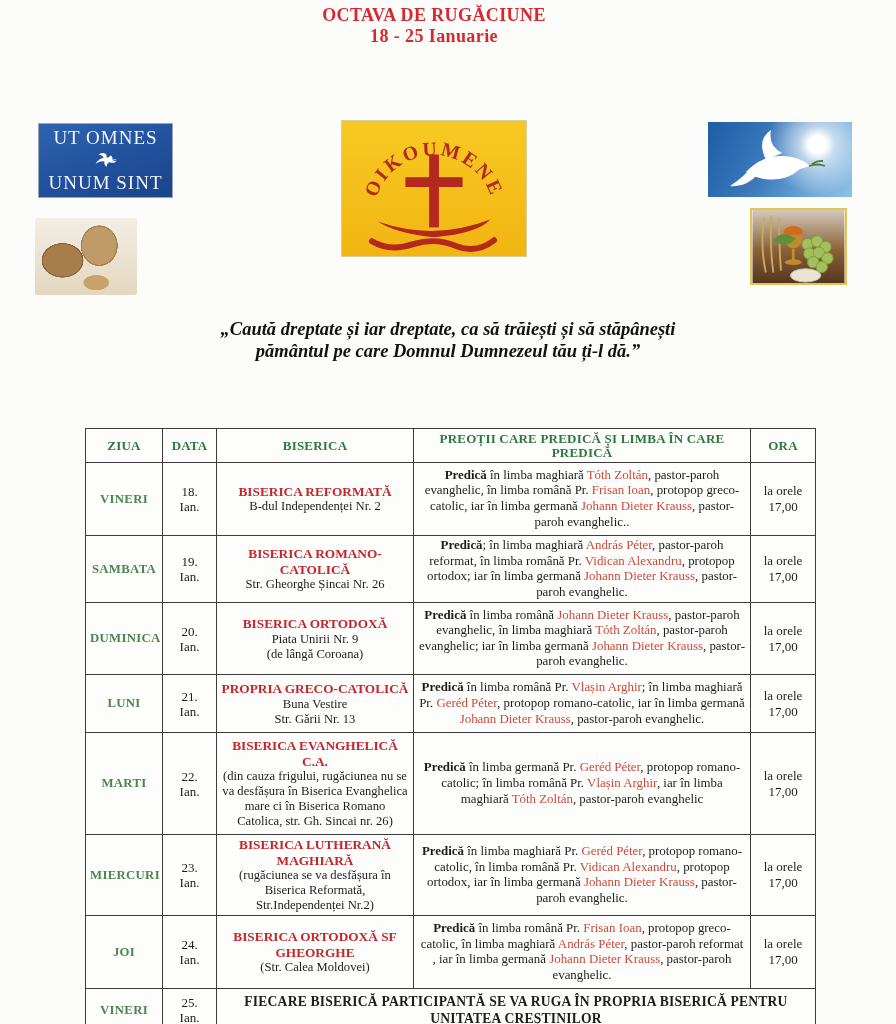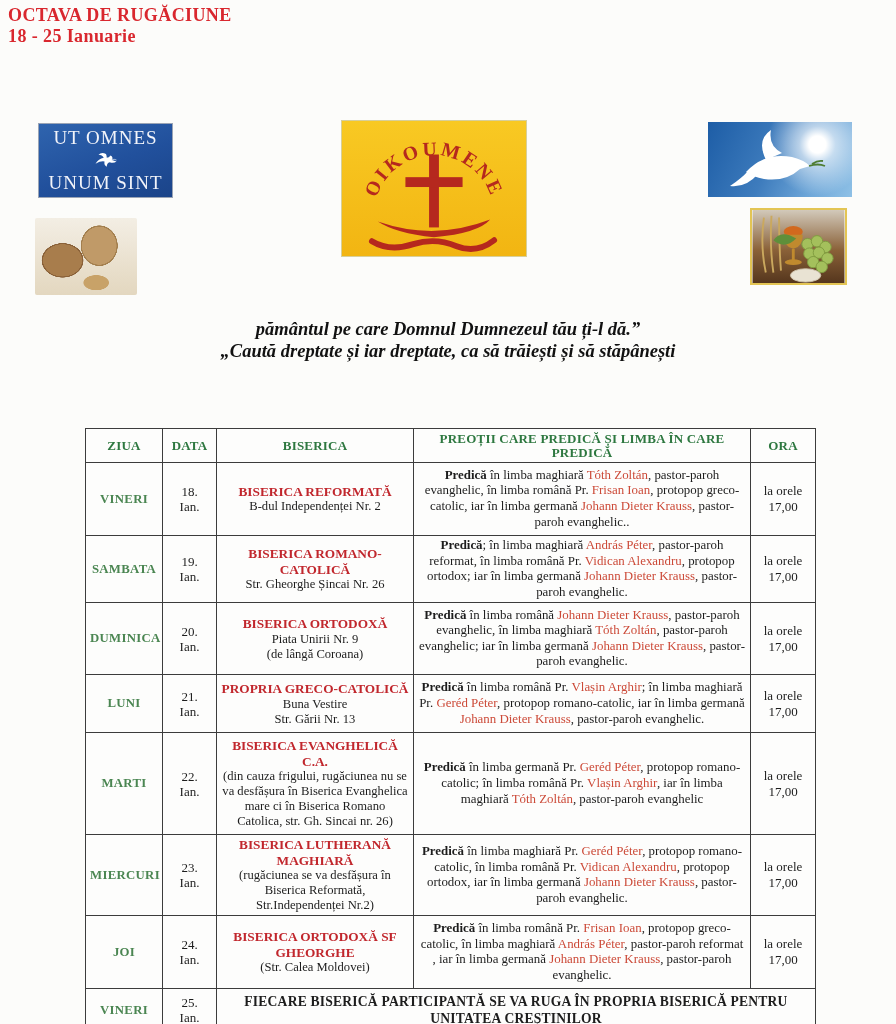--- a/index.html
+++ b/index.html
@@ -16,21 +16,21 @@
   body{
     width:896px;height:1024px;
     background:#fcfcfa;
     font-family:"Liberation Serif","DejaVu Serif",serif;
     color:var(--ink);
     overflow:hidden;
   }
   .page{position:relative;width:896px;height:1024px;}
 
   
-  .doc-header{position:absolute;top:5px;left:8px;width:868px;font-family:Liberation Serif, serif;}
+  .doc-header{position:absolute;top:5px;left:0;width:868px;text-align:center;font-family:Liberation Serif, serif;}
   .title-line{font-weight:bold;font-size:18px;line-height:21px;color:var(--title-red);letter-spacing:.4px;}
 
   
   .logo-ut-omnes{
     position:absolute;left:38px;top:123px;width:135px;height:75px;
     background:linear-gradient(160deg,#2f64ae 0%,#21509c 55%,#1b4489 100%);
     border:1px solid #9aa4b5;
     display:flex;flex-direction:column;align-items:center;justify-content:space-between;
     padding:4px 2px 5px;
     gap:8px;
@@ -180,22 +180,22 @@
           <circle cx="70" cy="45" r="6"></circle>
           <circle cx="79" cy="51" r="6"></circle>
         <circle cx="64" cy="55" r="6"></circle>
           <circle cx="73" cy="60" r="6"></circle>
       </g>
       <ellipse cx="56" cy="69" rx="16" ry="7" fill="#e9e3d3" stroke="#cfc5ad"></ellipse>
     </svg>
   </div>
 
   <div class="quote">
+    <div class="quote-line">„Caută dreptate și iar dreptate, ca să trăiești și să stăpânești</div>
     <div class="quote-line">pământul pe care Domnul Dumnezeul tău ți-l dă.”</div>
-    <div class="quote-line">„Caută dreptate și iar dreptate, ca să trăiești și să stăpânești</div>
   </div>
 
   <table class="schedule">
     <colgroup>
       <col style="width:77px">
         <col style="width:54px">
         <col style="width:197px">
         <col style="width:337px">
         <col style="width:65px">
     </colgroup>

